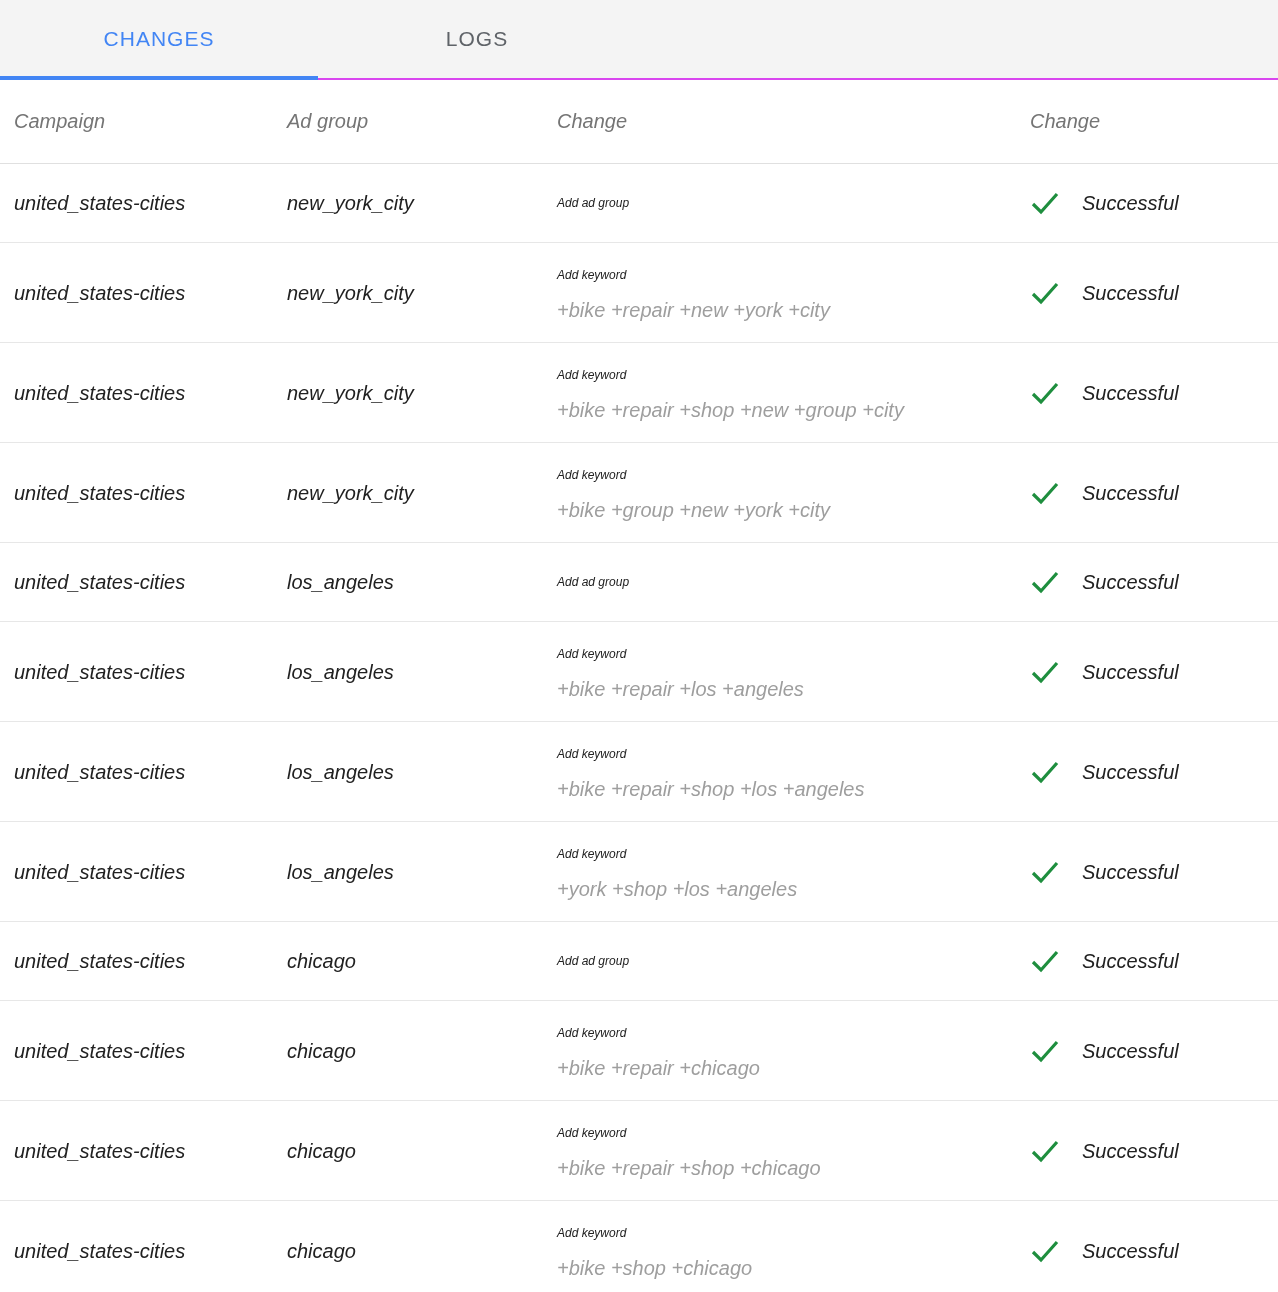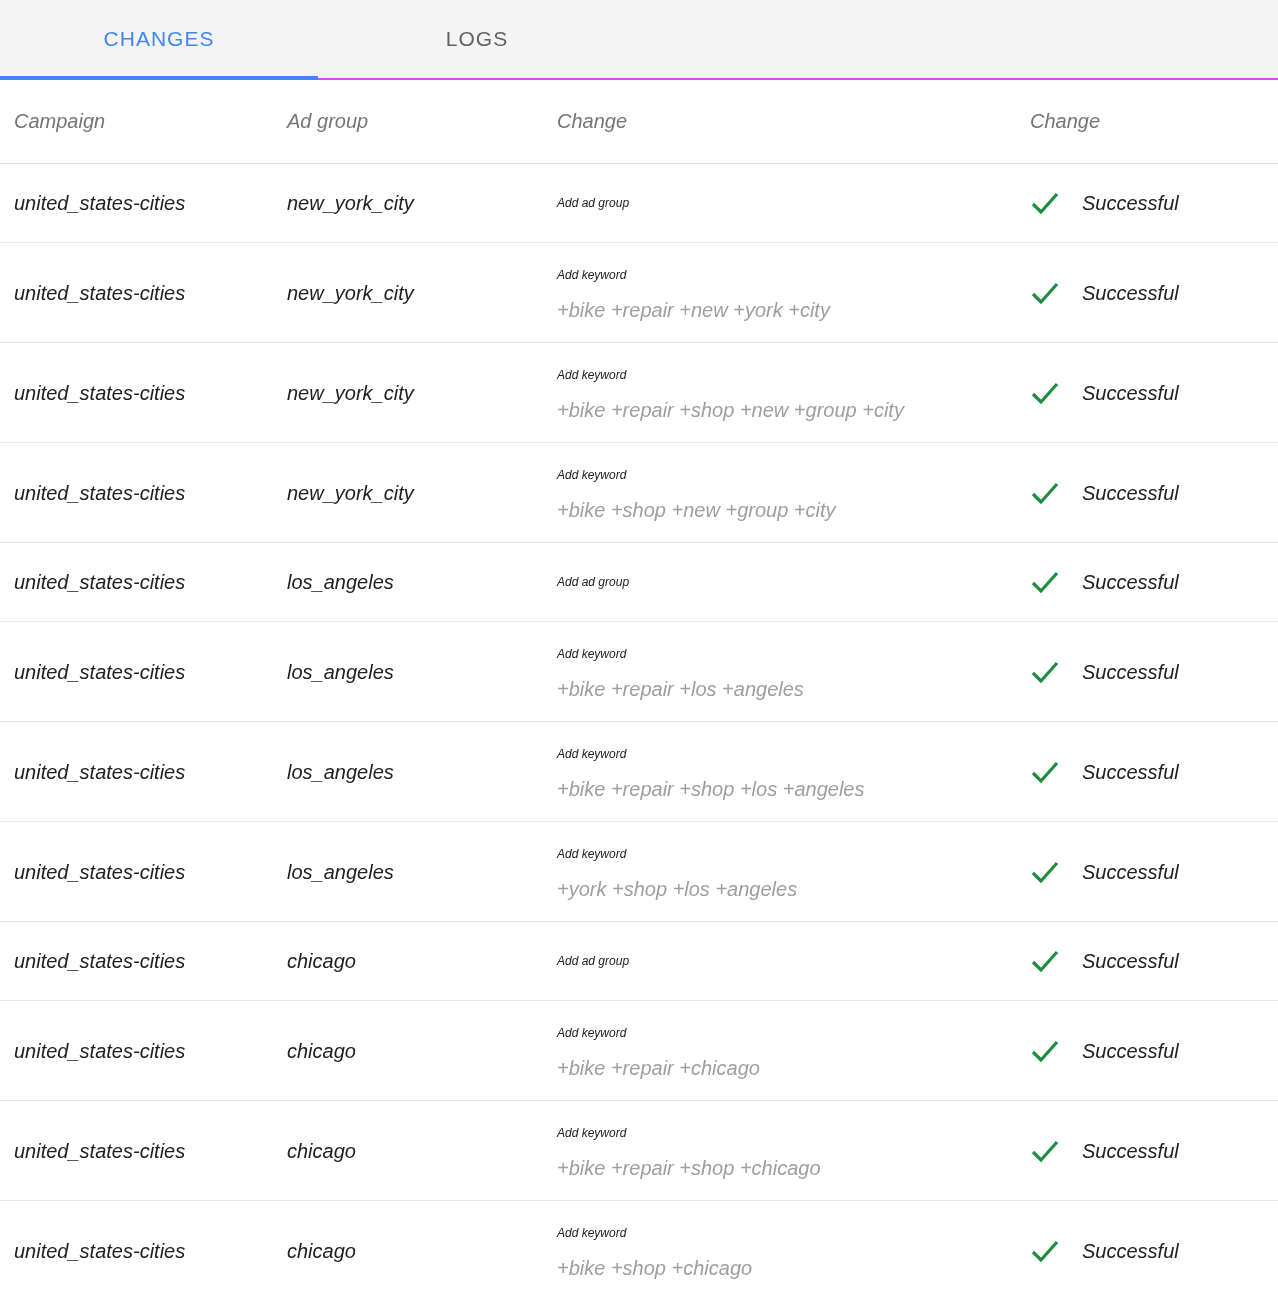--- a/index.html
+++ b/index.html
@@ -162,21 +162,21 @@
       </svg>
       <span class="status-text">Successful</span>
     </div>
   </div>
 
   <div class="row">
     <div class="cell">united_states-cities</div>
     <div class="cell">new_york_city</div>
     <div class="cell">
       <div class="change-main">Add keyword</div>
-      <div class="change-sub">+bike +shop +new +group +city</div>
+      <div class="change-sub">+bike +group +new +york +city</div>
     </div>
     <div class="cell status-cell">
       <svg class="check-icon" viewBox="0 0 30 26">
         <polyline points="3,14 11,22 27,4" fill="none" stroke-width="3.2" stroke="#1e8e3e"></polyline>
       </svg>
       <span class="status-text">Successful</span>
     </div>
   </div>
 
   <div class="row">

